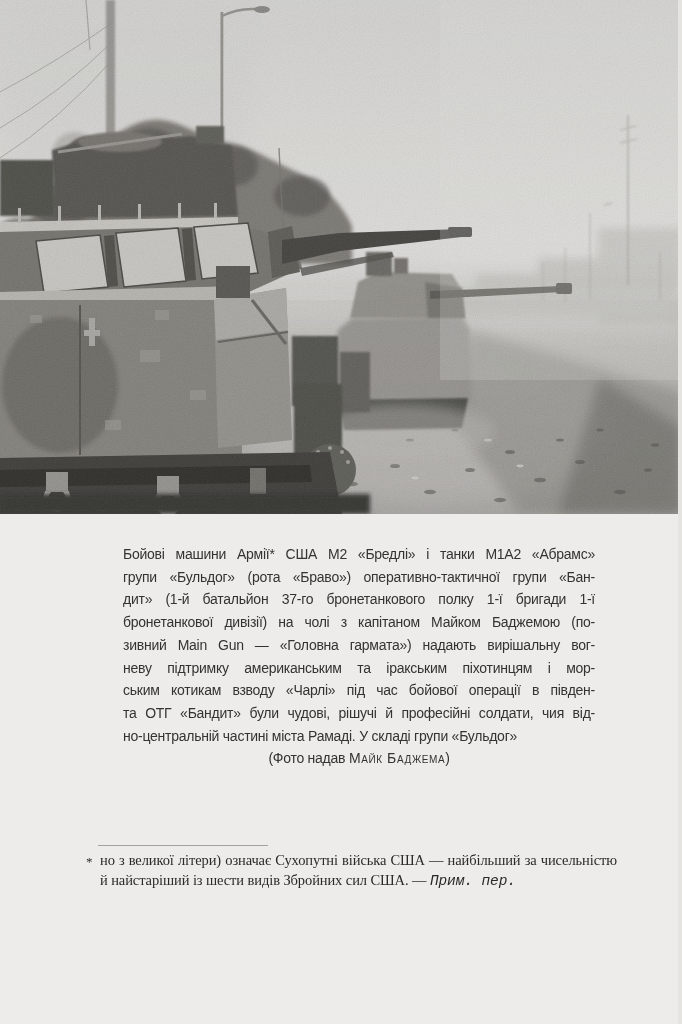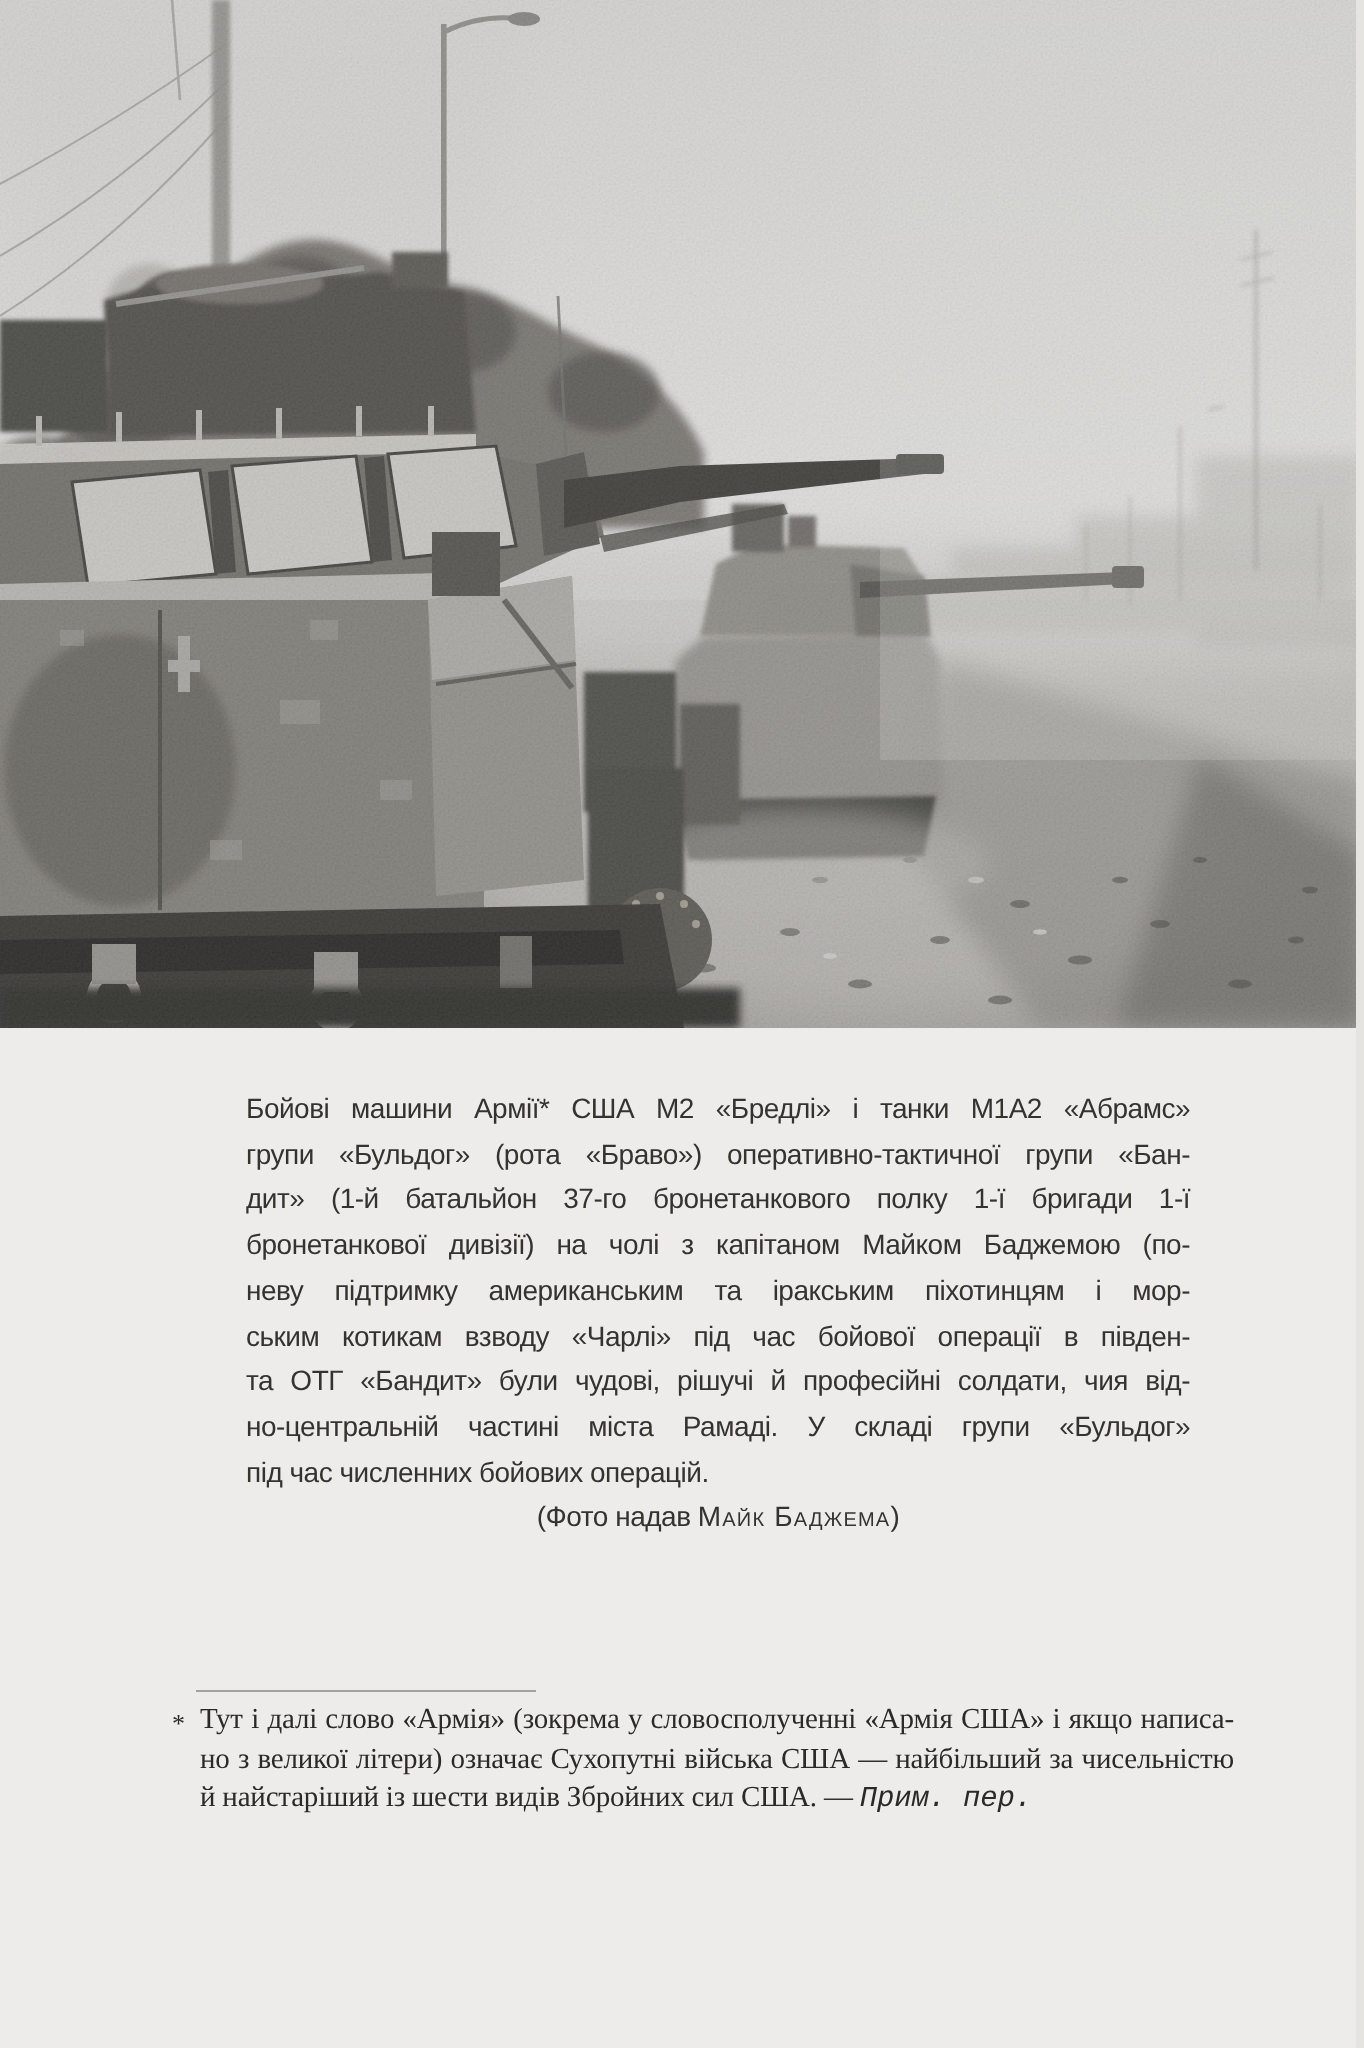--- a/index.html
+++ b/index.html
@@ -273,35 +273,34 @@
     </svg>
   </figure>
 
   <div class="caption">
     <div>
 
     <div class="cap-line">Бойові машини Армії* США М2 «Бредлі» і танки М1А2 «Абрамс»</div>
         <div class="cap-line">групи «Бульдог» (рота «Браво») оперативно-тактичної групи «Бан-</div>
         <div class="cap-line">дит» (1-й батальйон 37-го бронетанкового полку 1-ї бригади 1-ї</div>
         <div class="cap-line">бронетанкової дивізії) на чолі з капітаном Майком Баджемою (по-</div>
+        <div class="cap-line">зивний Main Gun — «Головна гармата») надають вирішальну вог-</div>
         <div class="cap-line">неву підтримку американським та іракським піхотинцям і мор-</div>
         <div class="cap-line">ським котикам взводу «Чарлі» під час бойової операції в півден-</div>
         <div class="cap-line">та ОТГ «Бандит» були чудові, рішучі й професійні солдати, чия від-</div>
         <div class="cap-line">но-центральній частині міста Рамаді. У складі групи «Бульдог»</div>
-        <div class="cap-line">під час численних бойових операцій.</div>
       </div>
     <div class="credit"><span>(Фото надав </span><span class="sc">Майк Баджема</span><span>)</span></div>
   </div>
 
   <div class="footnote-rule"></div>
   <div class="footnote">
     <span class="fn-marker">*</span>
     <div class="fn-body">
       <div>
 
-      <div class="fn-line">Тут і далі слово «Армія» (зокрема у словосполученні «Армія США» і якщо написа-</div>
           <div class="fn-line">но з великої літери) означає Сухопутні війська США — найбільший за чисельністю</div>
         </div>
       <div class="fn-line fn-last"><span>й найстаріший із шести видів Збройних сил США. — </span><em>Прим. пер.</em></div>
     </div>
   </div>
 
 </div>
 
 </body></html>

